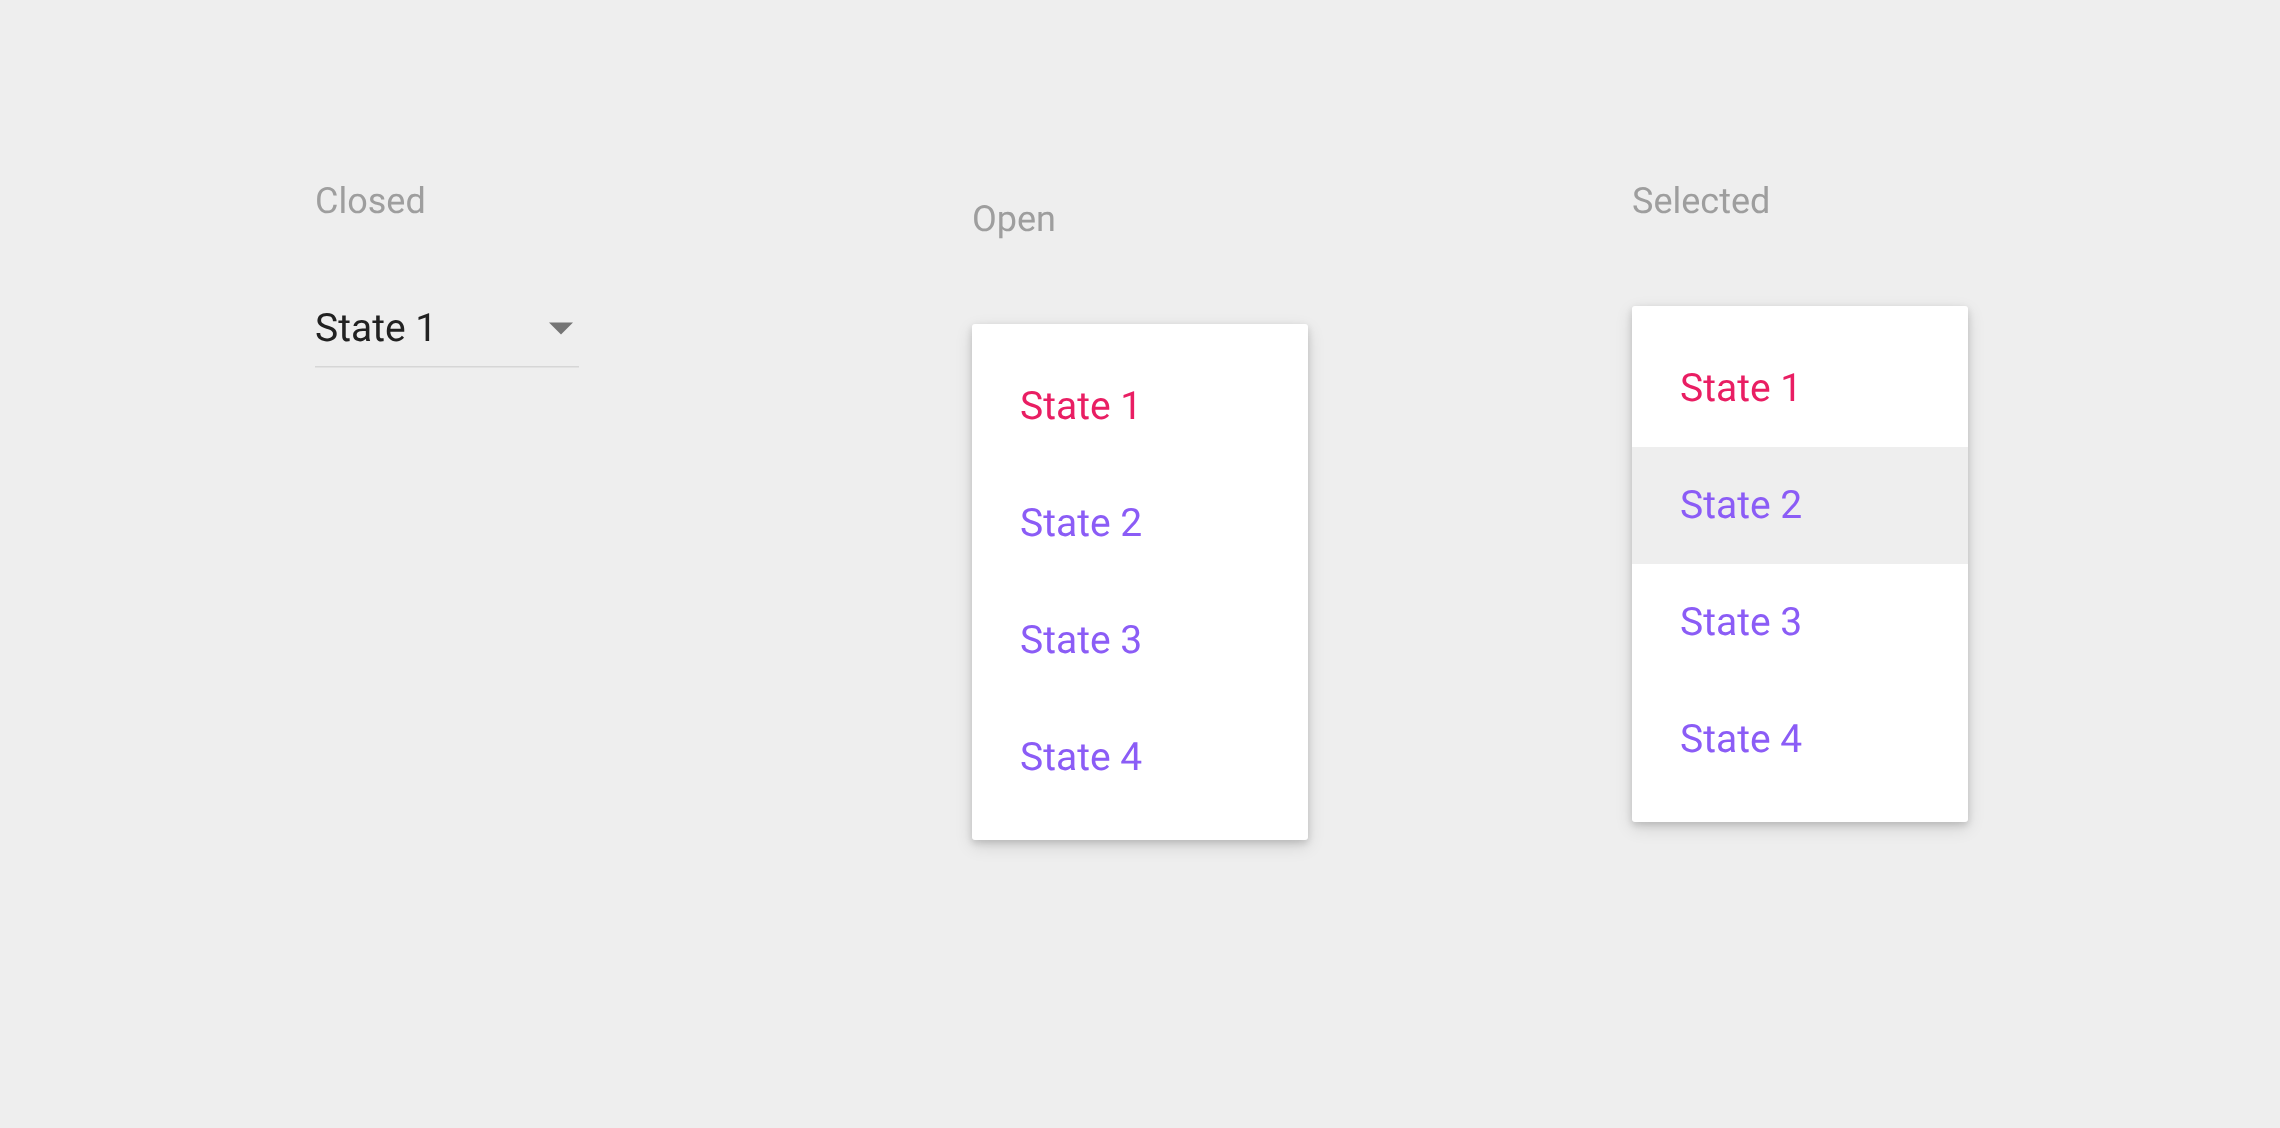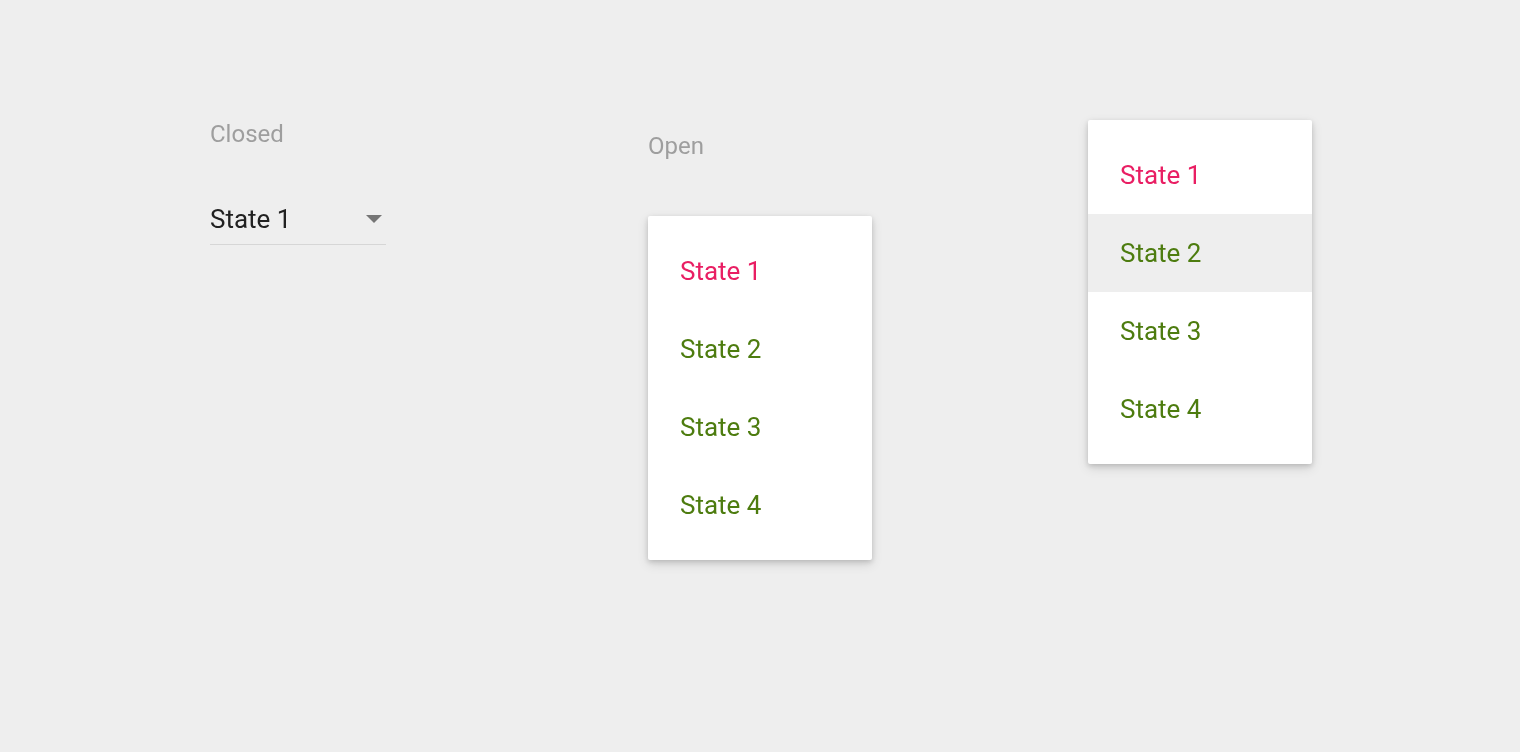--- a/index.html
+++ b/index.html
@@ -61,21 +61,21 @@
     .dropdown-panel {
       background-color: #ffffff;
       width: 224px;
       border-radius: 2px;
       box-shadow: 0 2px 5px rgba(0,0,0,0.15), 0 4px 12px rgba(0,0,0,0.12);
       padding: 16px 0;
     }
     .dropdown-item {
       padding: 24px 32px;
       font-size: 26px;
-      color: #4d7c0f;
+      color: #8b5cf6;
       font-weight: 400;
       cursor: pointer;
     }
     .dropdown-item.active {
       color: #e91e63;
     }
     .dropdown-item.hovered {
       background-color: #eeeeee;
     }
   </style>
@@ -94,19 +94,20 @@
   <div class="column-label">Open</div>
   <div class="dropdown-panel">
     <div class="dropdown-item active">State 1</div>
     <div class="dropdown-item">State 2</div>
     <div class="dropdown-item">State 3</div>
     <div class="dropdown-item">State 4</div>
   </div>
 </div>
 
 <div class="column column-selected">
+  <div class="column-label">Selected</div>
   <div class="dropdown-panel">
     <div class="dropdown-item active">State 1</div>
     <div class="dropdown-item hovered">State 2</div>
     <div class="dropdown-item">State 3</div>
     <div class="dropdown-item">State 4</div>
   </div>
 </div>
 
 </body></html>

